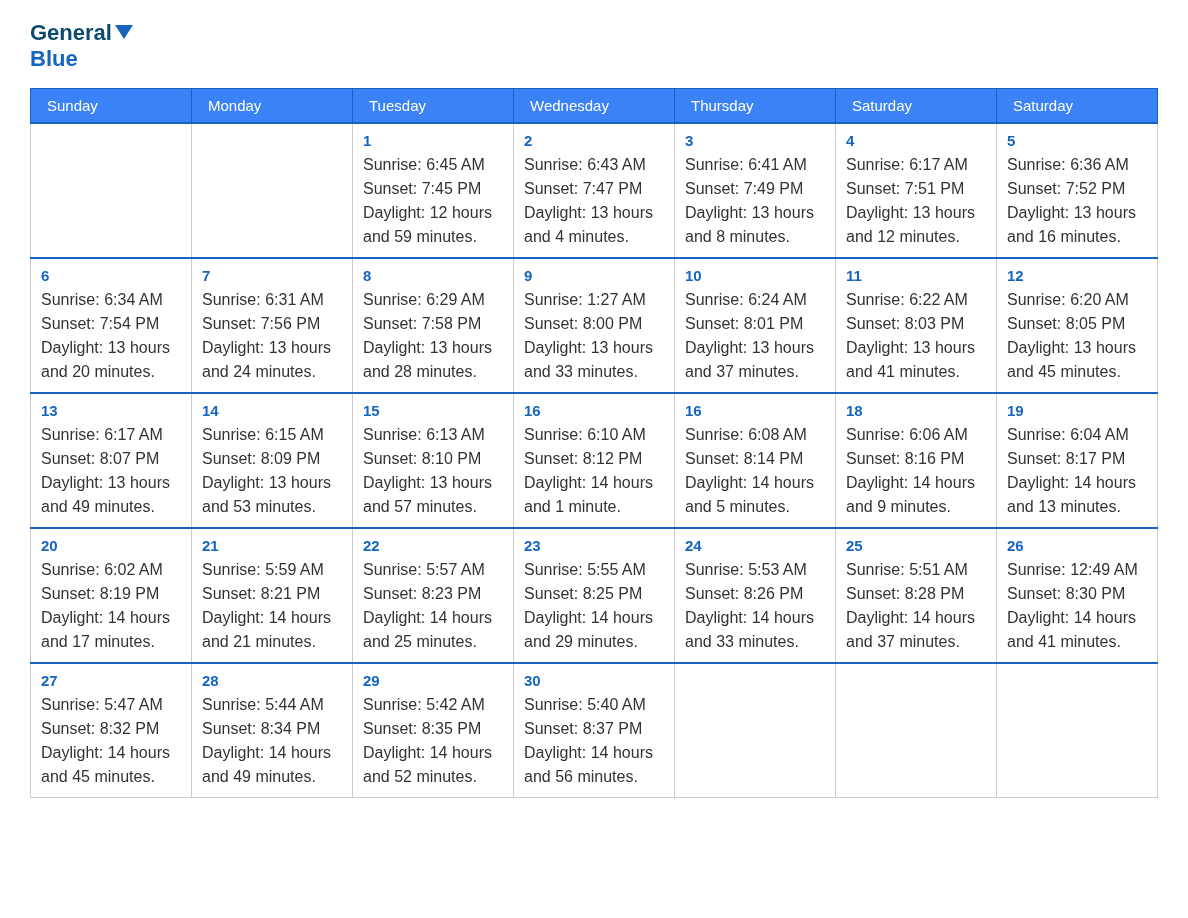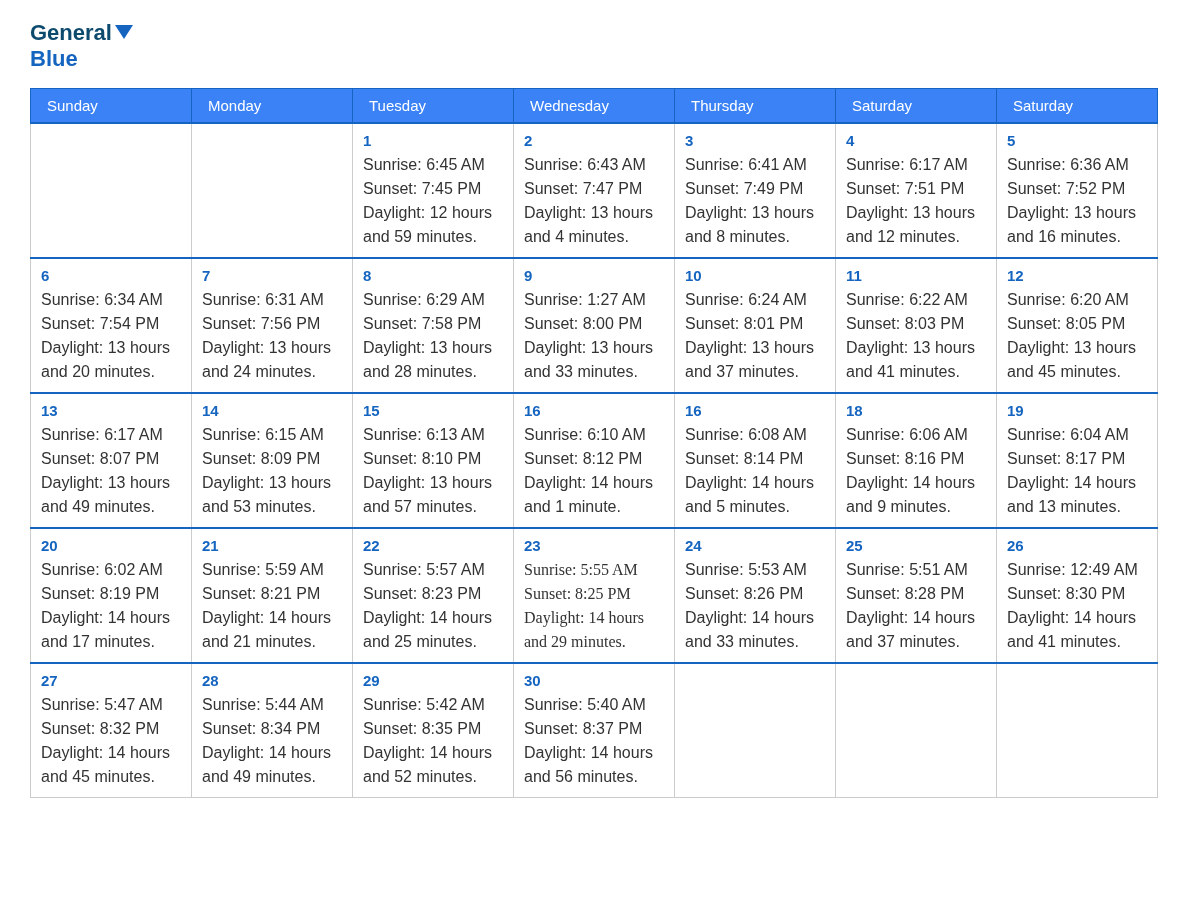--- a/index.html
+++ b/index.html
@@ -283,21 +283,21 @@
         </td>
         <td>
           <span class="day-number">22</span>
           <div class="day-info" style="white-space: pre-line;">Sunrise: 5:57 AM
 Sunset: 8:23 PM
 Daylight: 14 hours
 and 25 minutes.</div>
         </td>
         <td>
           <span class="day-number">23</span>
-          <div class="day-info" style="white-space: pre-line; font-family: Liberation Serif, serif;">Sunrise: 5:55 AM
+          <div class="day-info" style="white-space: pre-line;">Sunrise: 5:55 AM
 Sunset: 8:25 PM
 Daylight: 14 hours
 and 29 minutes.</div>
         </td>
         <td>
           <span class="day-number">24</span>
           <div class="day-info" style="white-space: pre-line;">Sunrise: 5:53 AM
 Sunset: 8:26 PM
 Daylight: 14 hours
 and 33 minutes.</div>

